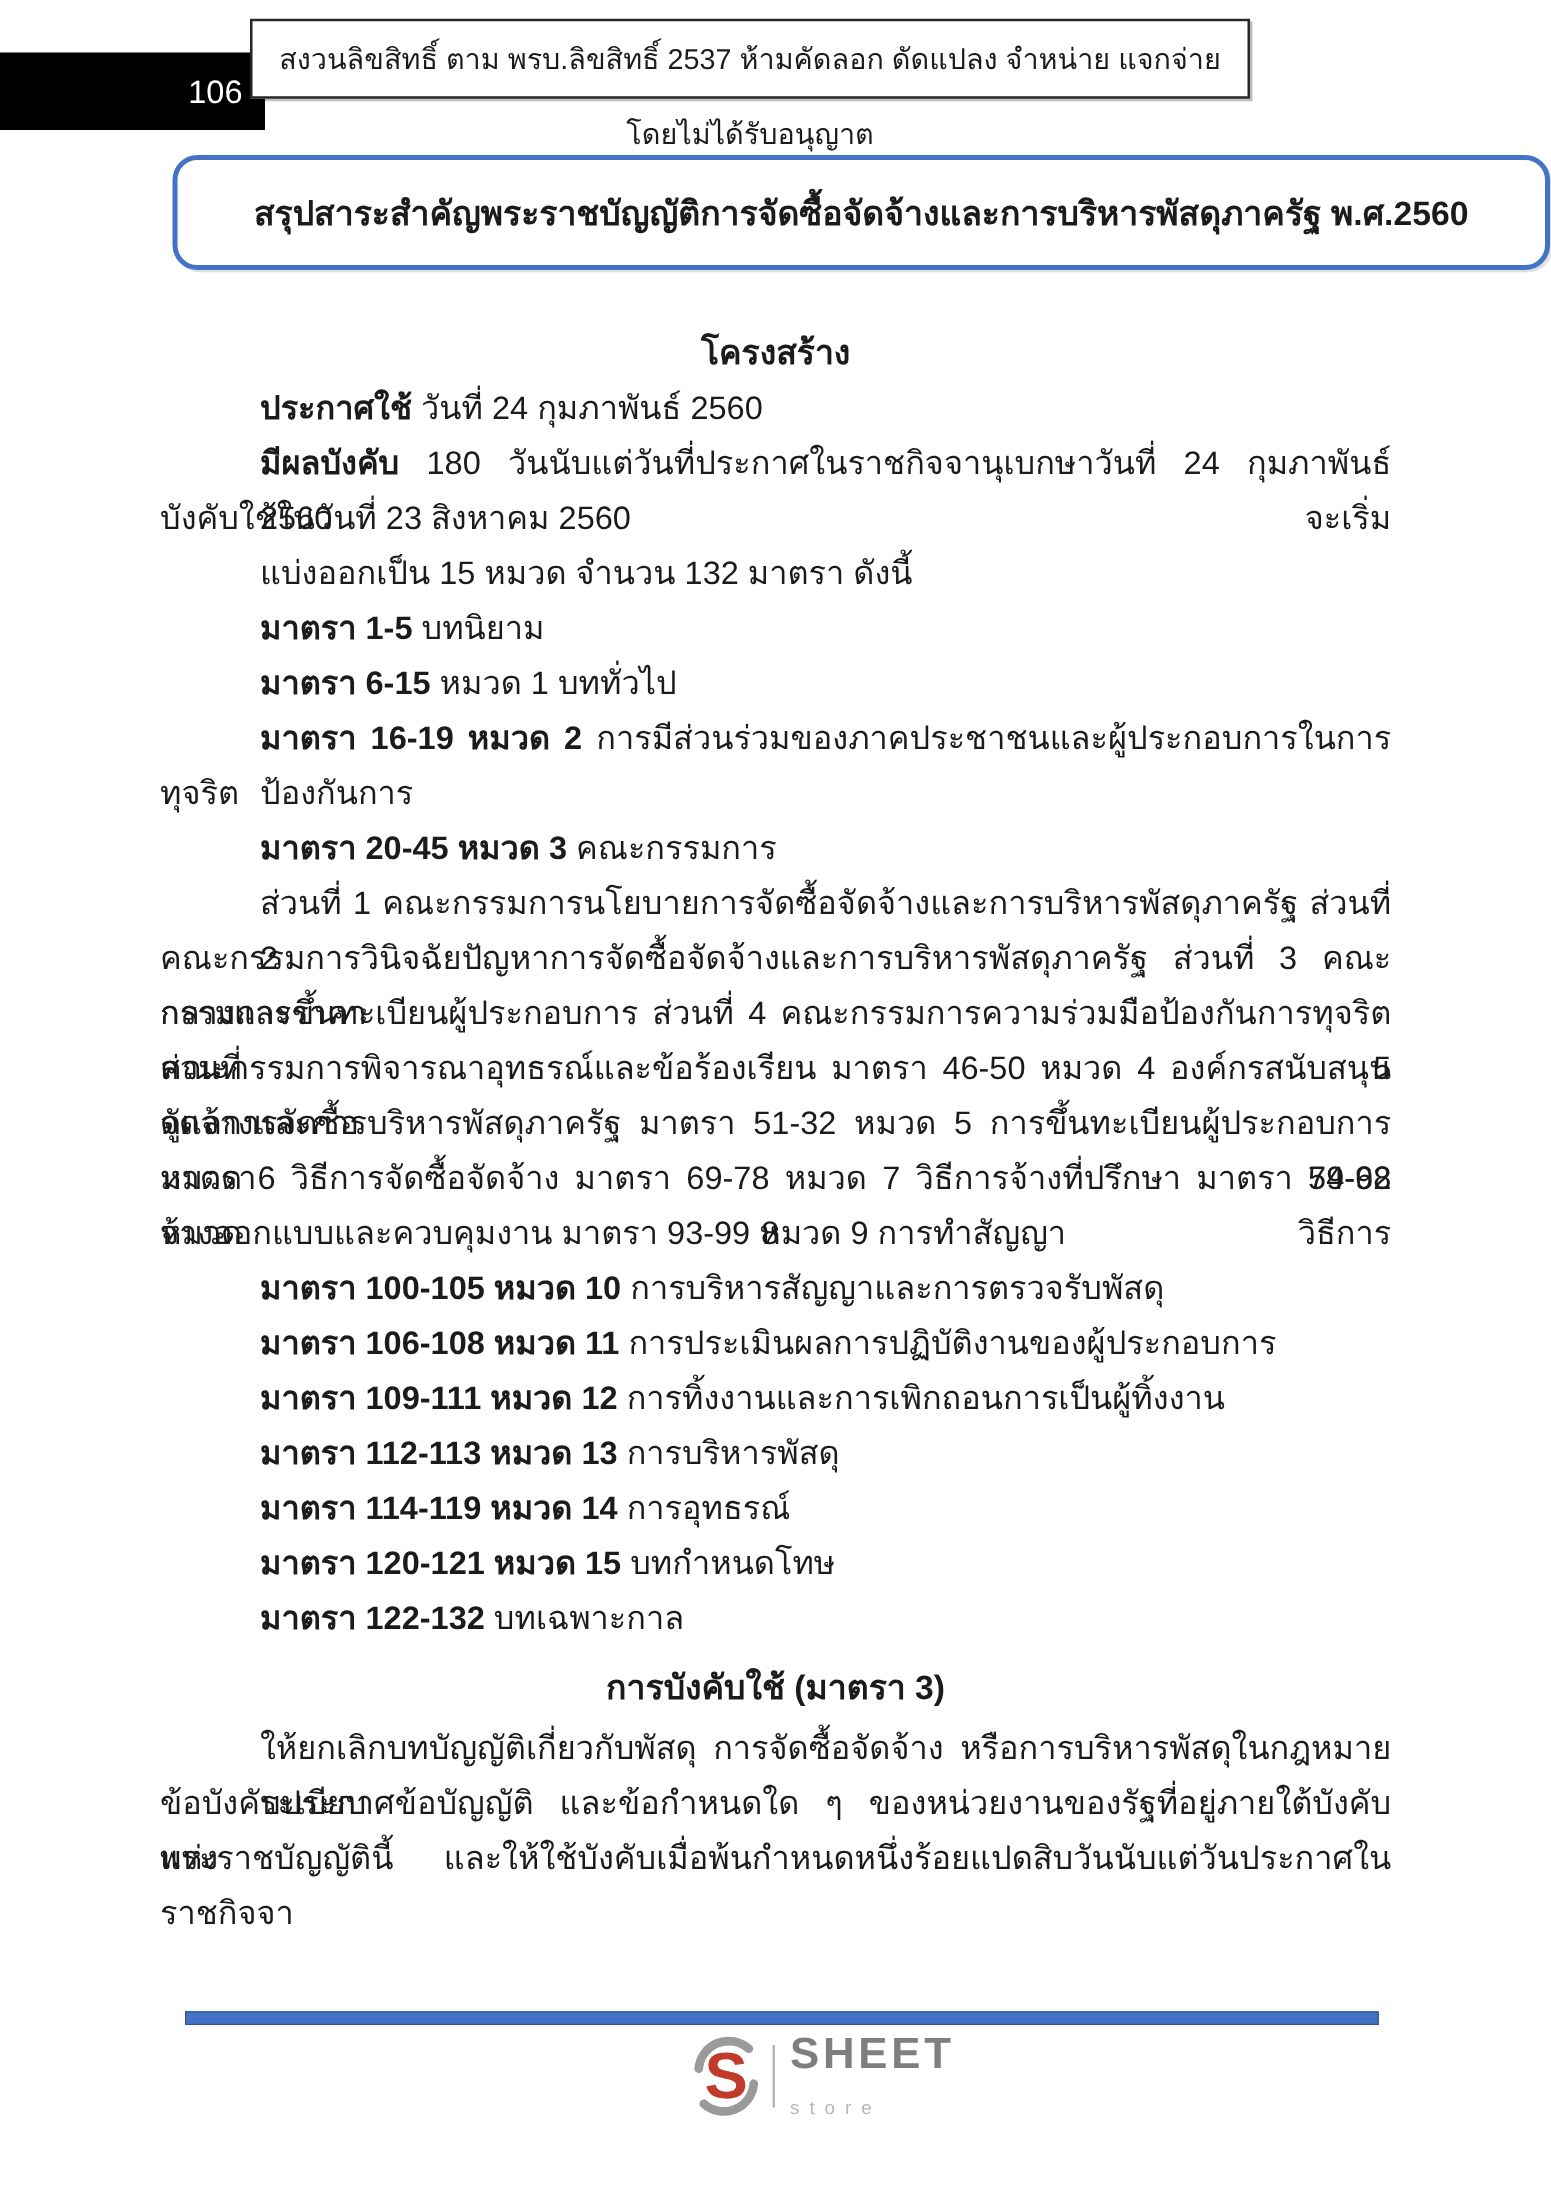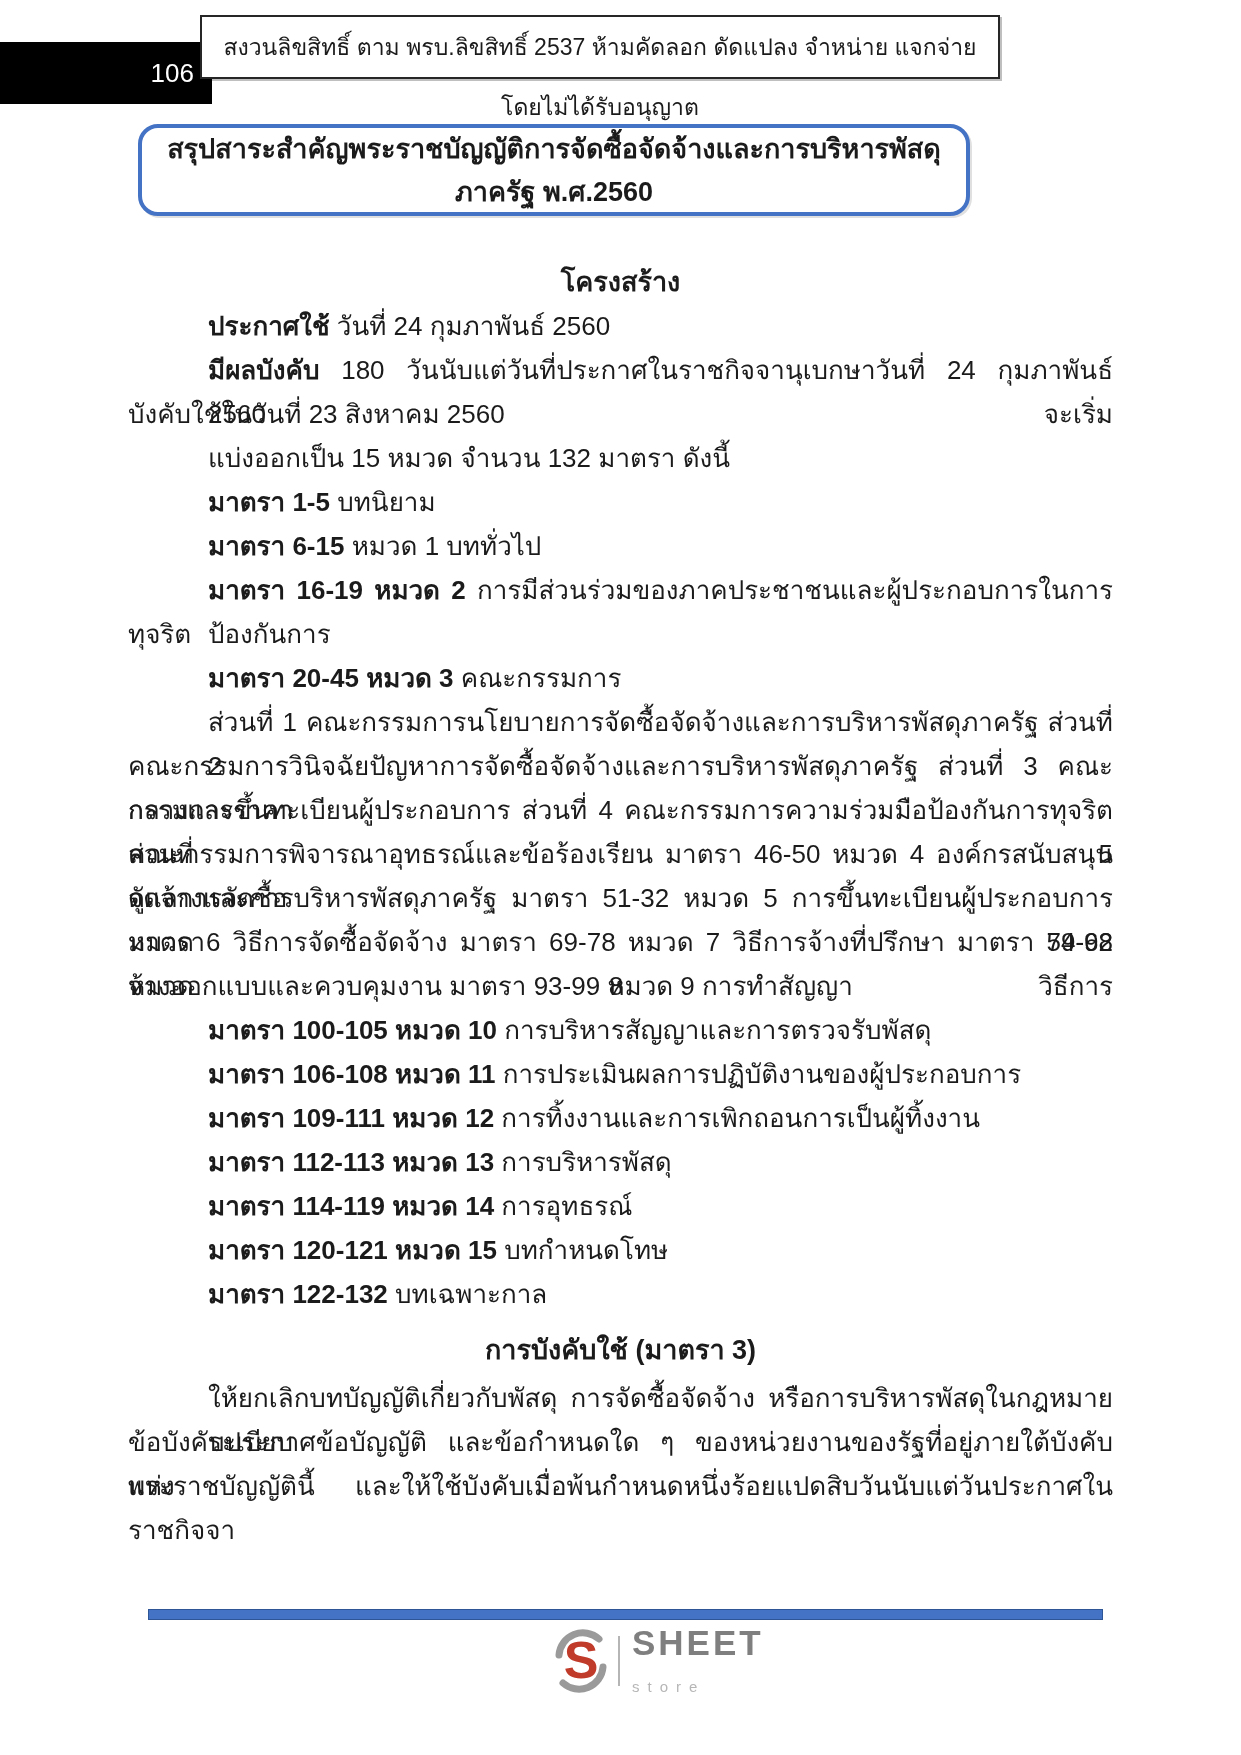--- a/index.html
+++ b/index.html
@@ -25,21 +25,21 @@
     font-size:26px;line-height:62px;text-align:right;padding-right:18px;
   }
   .copyright-box{
     position:absolute;left:200px;top:15px;width:800px;height:64px;
     border:2px solid #262626;background:#fff;
     font-size:23px;line-height:60px;text-align:center;
     box-shadow:2px 2px 0 rgba(0,0,0,.25);
   }
   
   .title-box{
-    position:absolute;left:138px;top:124px;width:832px;height:92px;
+    position:absolute;left:138px;top:124px;width:1102px;height:92px;
     border:4px solid var(--accent);border-radius:20px;background:#fff;
     display:flex;align-items:center;justify-content:center;
     font-size:27px;font-weight:700;text-align:center;
     box-shadow:2px 2px 0 rgba(0,0,0,.12);
   }
   
   .content{
     position:absolute;left:128px;top:260px;width:985px;
   }
   .section-heading{

